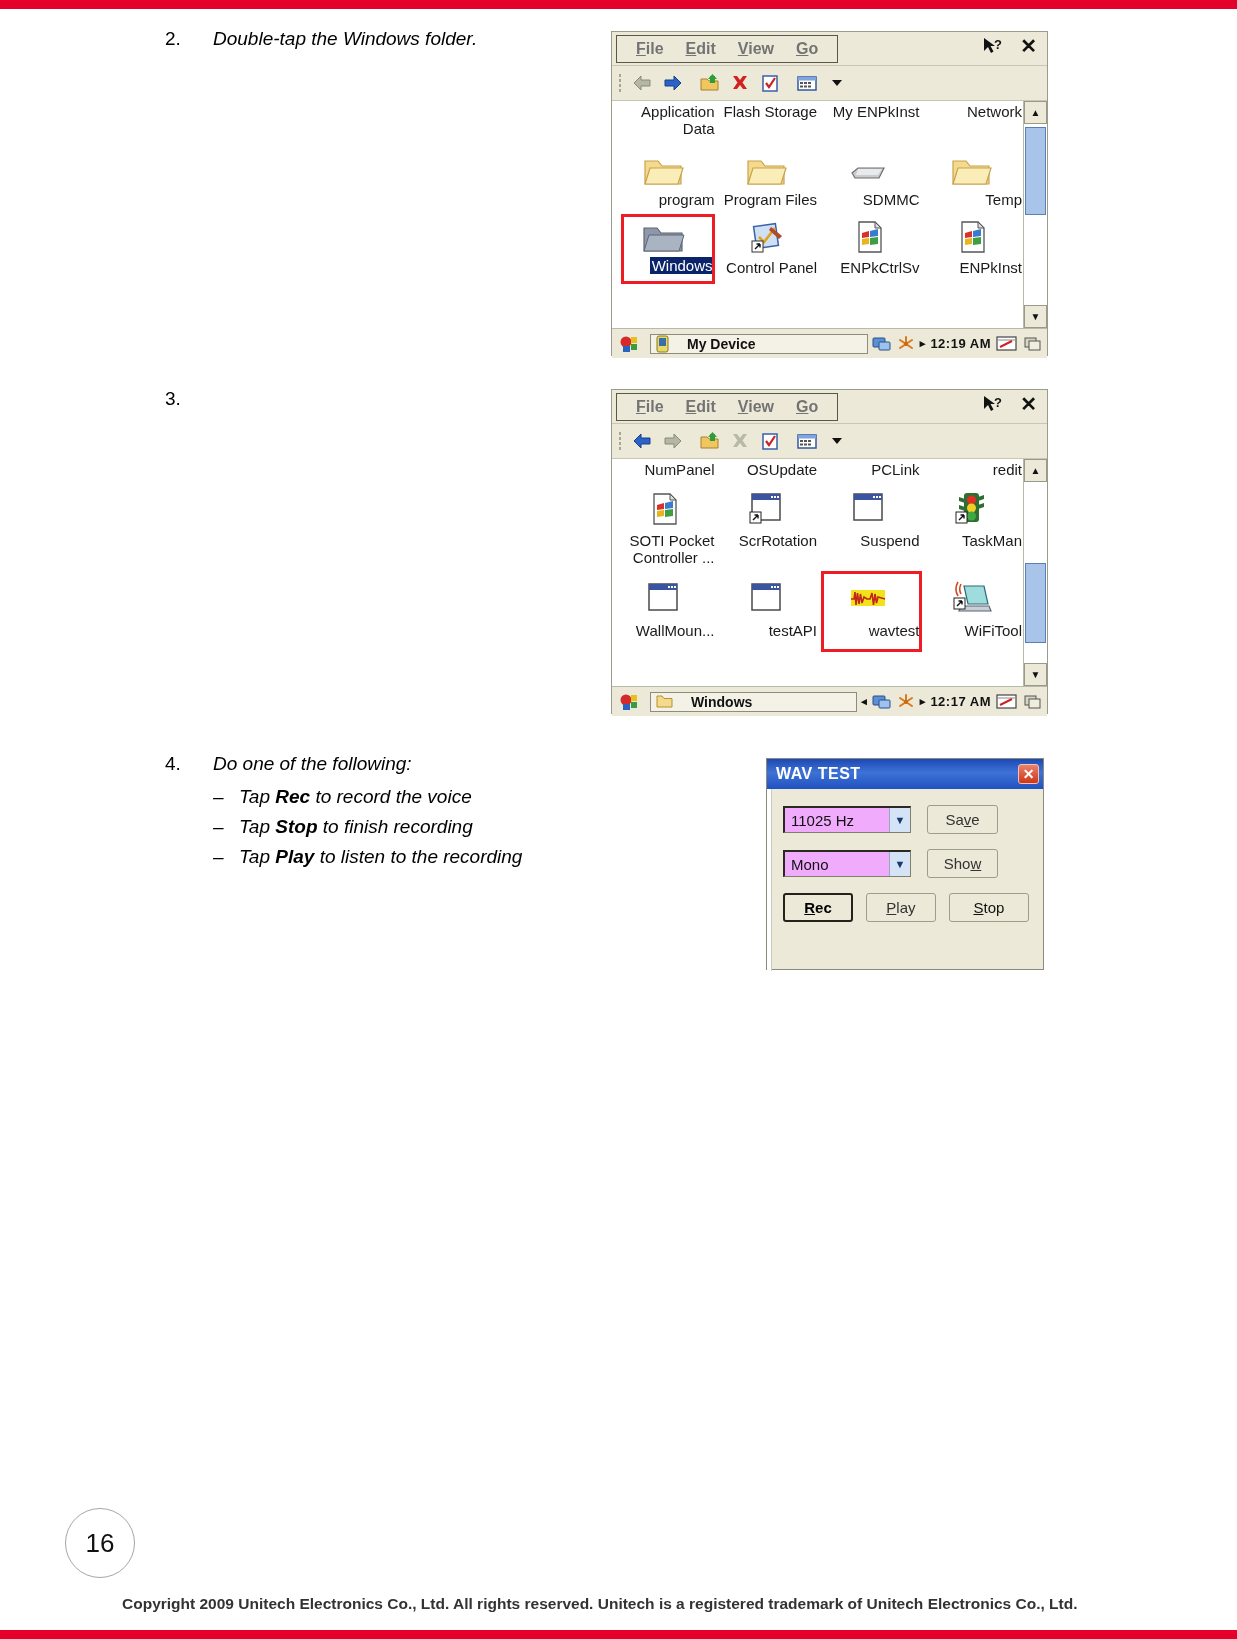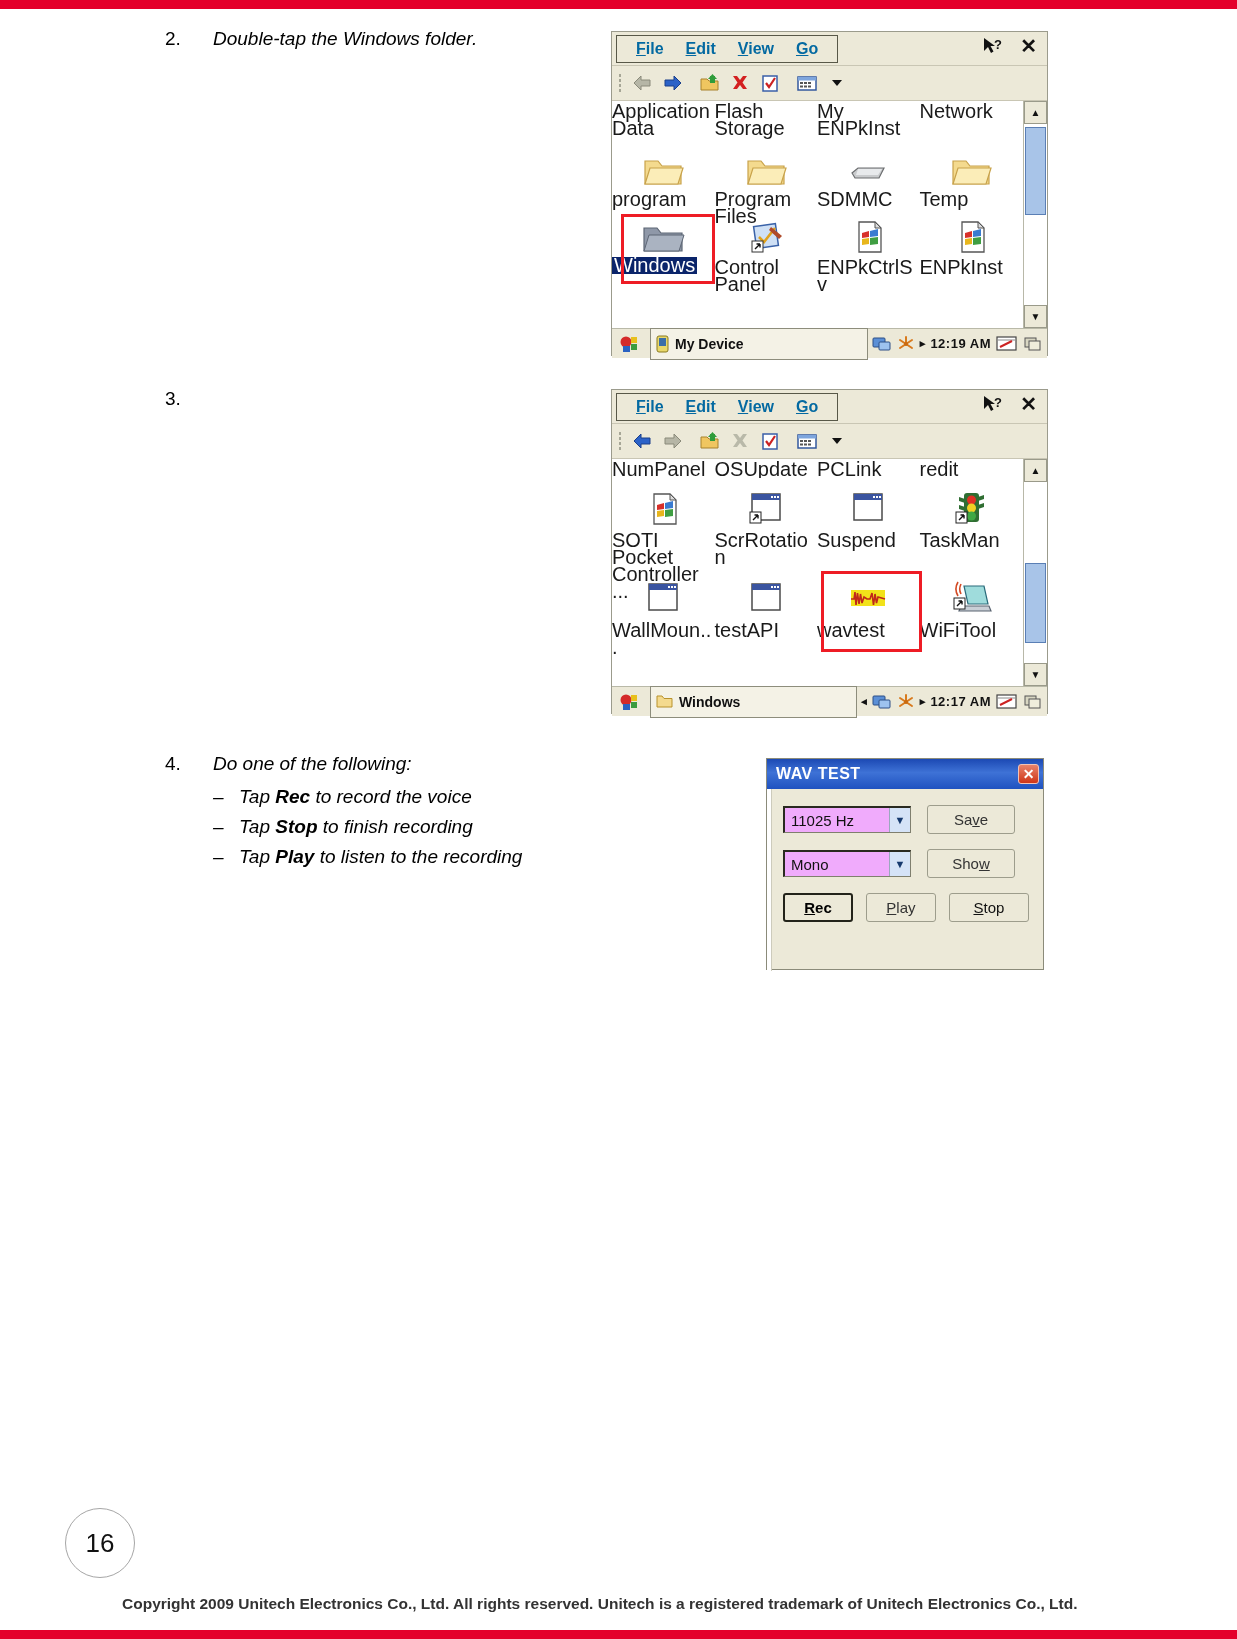--- a/index.html
+++ b/index.html
@@ -74,21 +74,21 @@
     height: 28px;
     border: 1px solid #585848;
     background: #ece9d8;
     margin-left: 4px;
     padding: 0 8px;
     box-sizing: border-box;
   }
   .ce-menu-item {
     font-size: 16px;
     font-weight: bold;
-    color: #0369a1;
+    color: #737373;
     margin: 0 11px;
     font-family: "Liberation Sans", sans-serif;
   }
   .ce-menu-item u { text-decoration: underline; }
   .ce-title-right {
     position: absolute;
     right: 4px;
     top: 2px;
     display: flex;
     align-items: center;
@@ -139,22 +139,22 @@
   .icon-grid {
     position: absolute;
     left: 0; top: 0;
     width: 100%;
   }
   .icon-row {
     display: flex;
   }
   .icon-cell {
     width: 25%;
-    text-align: left;
-    font-size: 20px;
+    text-align: right;
+    font-size: 15px;
     color: #1a1a1a;
     line-height: 17px;
     position: relative;
   }
   .icon-cell .glyph {
     height: 44px;
     display: flex;
     align-items: flex-end;
     justify-content: center;
   }
@@ -215,26 +215,26 @@
     padding: 0 4px;
     gap: 4px;
     box-sizing: border-box;
   }
   .tb-start {
     width: 30px; height: 24px;
     display: flex; align-items: center; justify-content: center;
   }
   .tb-task {
     flex: 1 1 auto;
-    height: 32px;
+    height: 20px;
     background: #f4f2e6;
     border: 1px solid #8d8d7c;
     display: flex;
     align-items: center;
-    gap: 6px;
+    gap: 18px;
     padding: 0 5px;
     font-size: 14px;
     font-weight: bold;
     color: #111;
     box-sizing: border-box;
     max-width: 250px;
   }
   .tb-tray {
     display: flex;
     align-items: center;
@@ -326,21 +326,21 @@
     font-size: 15px;
     color: #333;
     box-sizing: border-box;
   }
   .wt-btn.dark { color: #111; }
   .wt-btn.focus {
     border: 2px solid #23231a;
     font-weight: bold;
     color: #000;
   }
-  .wt-right { width: 88px; margin-left: 16px; }
+  .wt-right { width: 71px; margin-left: 16px; }
   .wt-btnrow {
     display: flex;
     gap: 13px;
     margin-top: 6px;
   }
   .wt-btnrow .wt-btn { width: 80px; }
   .wt-btnrow .wt-btn.wide { width: 92px; }
   .wt-edge {
     position: absolute;
     left: 0; top: 30px;

